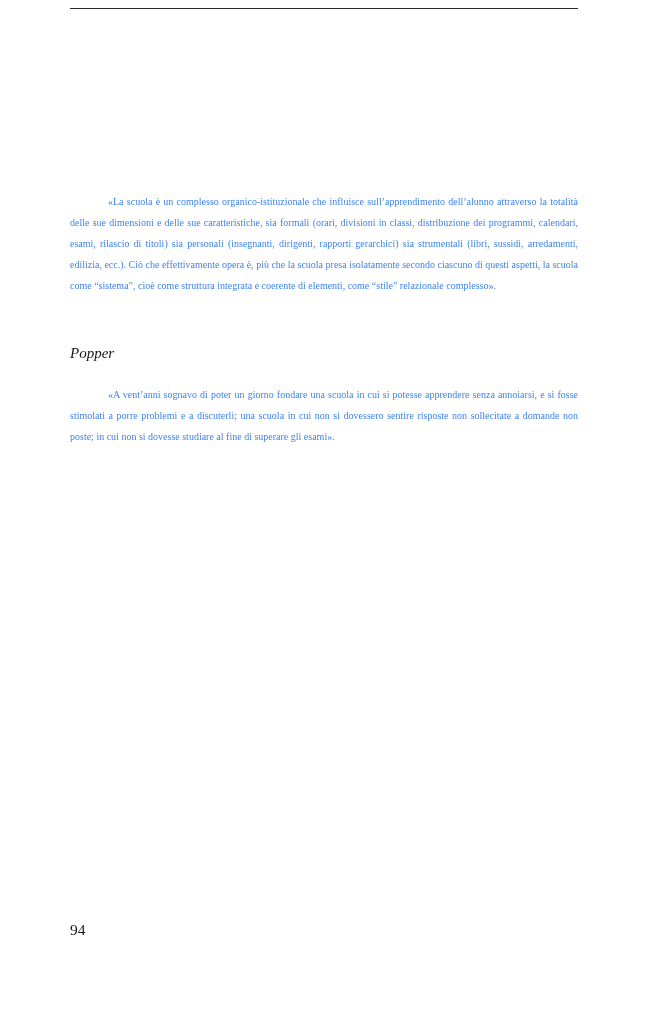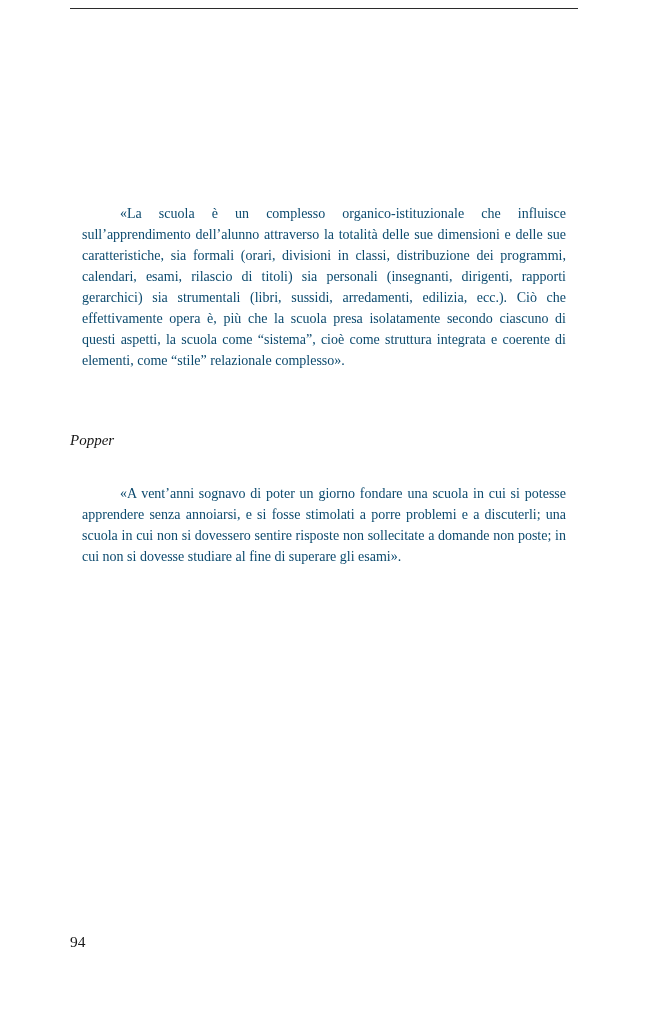--- a/index.html
+++ b/index.html
@@ -68,43 +68,42 @@
     font-size: 15px;
     font-style: italic;
     line-height: 1.3;
     margin: 0;
     padding-top: 26px;
     color: #151515;
   }
 
   
   .quote-para {
-    font-size: 14px;
+    font-size: 10px;
     line-height: 21px;
     text-align: justify;
     text-justify: inter-word;
     text-indent: 38px;
-    margin: 12px;
+    margin: 0;
     padding-top: 20px;
-    color: #0c4a6e;
+    color: #3b82f6;
     hyphens: manual;
   }
 
   .gap-after-quote-1 { height: 22px; }
   .gap-before-section-2 { height: 30px; }
 
   
   .page-number {
     position: absolute;
     left: 70px;
     top: 922px;
     font-size: 15.5px;
     line-height: 1;
     color: #171717;
-    margin-top: 12px;
   }
 </style>
 </head>
 <body>
 
 <div class="page">
 
   <div class="content">
 
 

